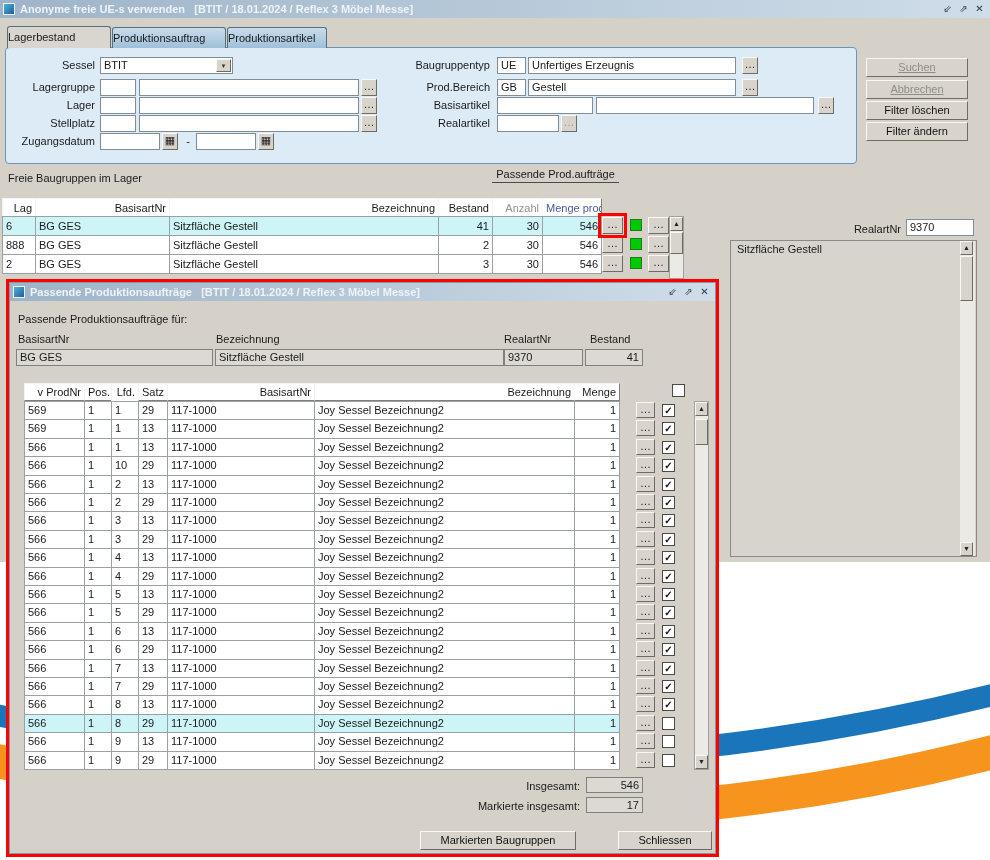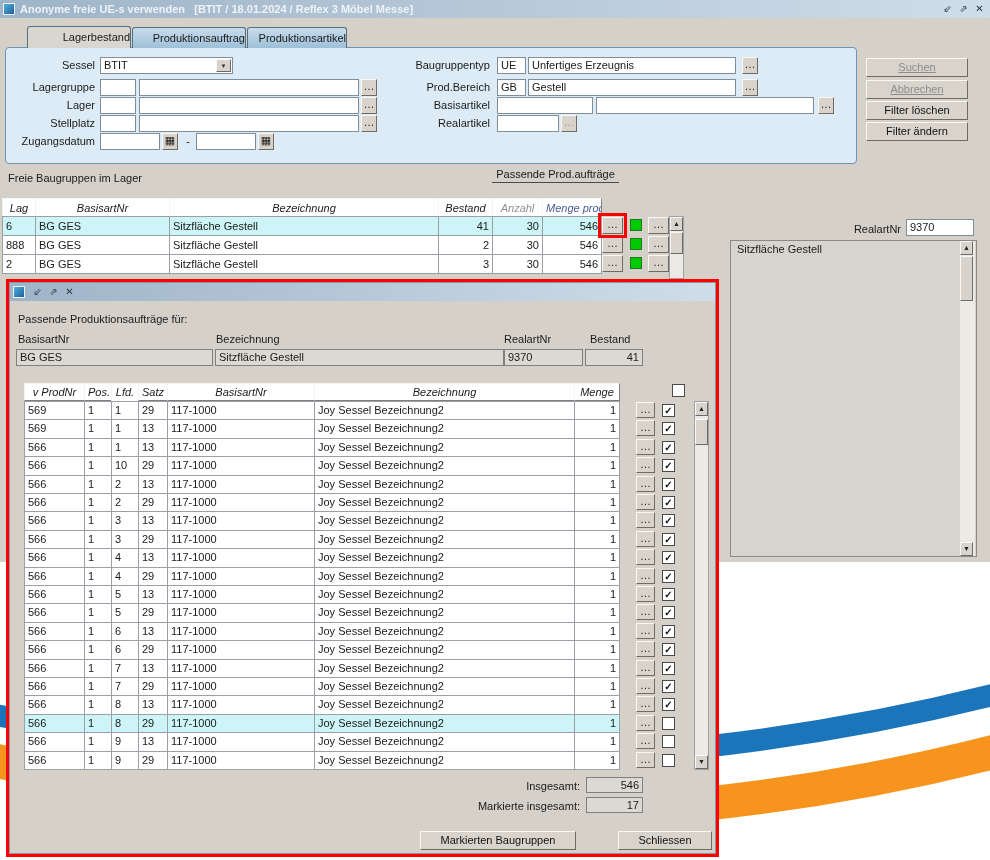--- a/index.html
+++ b/index.html
@@ -14,22 +14,22 @@
     display:flex; align-items:center; padding:0 3px; z-index:3; }
   .app-icon { width:12px; height:12px; flex:0 0 12px;
     background:linear-gradient(135deg,#55b0d8,#1b5f9e); border:1px solid #e8f0f8; margin-right:5px; }
   .title-text { color:#eef3f8; font-weight:bold; flex:1; white-space:pre; overflow:hidden; }
   .win-controls { display:flex; gap:1px; }
   .wc { width:15px; height:14px; text-align:center; line-height:14px; color:#2a3a4a; font-size:10px; }
 
   .client-bg { position:absolute; left:0; top:18px; width:990px; height:544px; background:#d5d1c9; }
 
   
-  .tab { position:absolute; height:21px; line-height:20px; text-align:right;
-    border:1px solid #55707f; border-bottom:none; border-radius:3px 3px 0 0; z-index:2;margin-left:20px; }
+  .tab { position:absolute; height:21px; line-height:20px; text-align:left;
+    border:1px solid #55707f; border-bottom:none; border-radius:3px 3px 0 0; z-index:2; }
   .tab.active { top:26px; height:22px; background:#d9d6d0; z-index:4; }
   .tab.inactive { top:27px; background:linear-gradient(180deg,#c9dcec,#9dc0d8); }
 
   
   .form-panel { position:absolute; left:5px; top:47px; width:852px; height:117px;
     background:var(--form-panel-bg,#dcebf5); border:1px solid #6d93b8; border-radius:4px; z-index:1; }
   .flabel { position:absolute; height:17px; line-height:17px; text-align:right; z-index:2; }
   .fld { position:absolute; height:17px; background:#ffffff; border:1px solid #808e9a;
     padding:1px 3px; line-height:13px; overflow:hidden; white-space:nowrap; z-index:2; }
   .dd { position:absolute; right:1px; top:1px; width:15px; height:13px; background:#d8d4cc;
@@ -45,21 +45,21 @@
     border-color:#faf8f4 #6e6a64 #6e6a64 #faf8f4; text-align:center; line-height:17px; color:#111; z-index:2; }
   .abtn.disabled { color:#8e8d8a; text-decoration:underline; }
 
   .seclabel { position:absolute; z-index:2; }
   .grouplabel { position:absolute; text-align:center; border-bottom:1px solid #4a4a4a; padding-bottom:2px; z-index:2; }
 
   
   .mcell { position:absolute; background:#ffffff; border:1px solid #9aa0a6; padding:0 3px;
     line-height:18px; overflow:hidden; white-space:nowrap; z-index:2; }
   .mhead { background:#ffffff; border:1px solid; border-color:#f4f4f4 #7e7e7e #7e7e7e #f4f4f4;
-    text-align:center;font-style:italic; }
+    text-align:right; }
   .mhead.dim { color:#8f8f8f; }
   .mhead.bluehead { color:#4a5a9a; }
   .hlc { background:var(--highlight-row,#cdf4f6); }
   .ar { text-align:right; }
 
   .gsq { position:absolute; width:12px; height:12px; background:var(--indicator-green,#00cb00);
     border:1px solid #1f7a1f; z-index:2; }
   .chk { position:absolute; width:13px; height:13px; background:#ffffff; border:1px solid #4a4a4a;
     text-align:center; line-height:11px; font-size:10px; font-weight:bold; color:#111; z-index:2; }
 
@@ -224,20 +224,21 @@
       <div class="sbthumb" style="top:15px;height:45px"></div>
       <div class="sbb" style="bottom:0">▼</div>
     </div>
   </div>
 
   <div class="dlg-annot">
     <div class="dialog">
 
       <div class="titlebar" style="left:0;top:0;right:0;">
         <span class="app-icon"></span>
+        <span class="title-text">Passende Produktionsaufträge   [BTIT / 18.01.2024 / Reflex 3 Möbel Messe]</span>
         <span class="win-controls">
           <span class="wc">⇙</span>
           <span class="wc">⇗</span>
           <span class="wc">✕</span>
         </span>
       </div>
 
       <div class="dlbl" style="left:8px;top:30px">Passende Produktionsaufträge für:</div>
 
       <div class="dlbl" style="left:8px;top:50px">BasisartNr</div>

